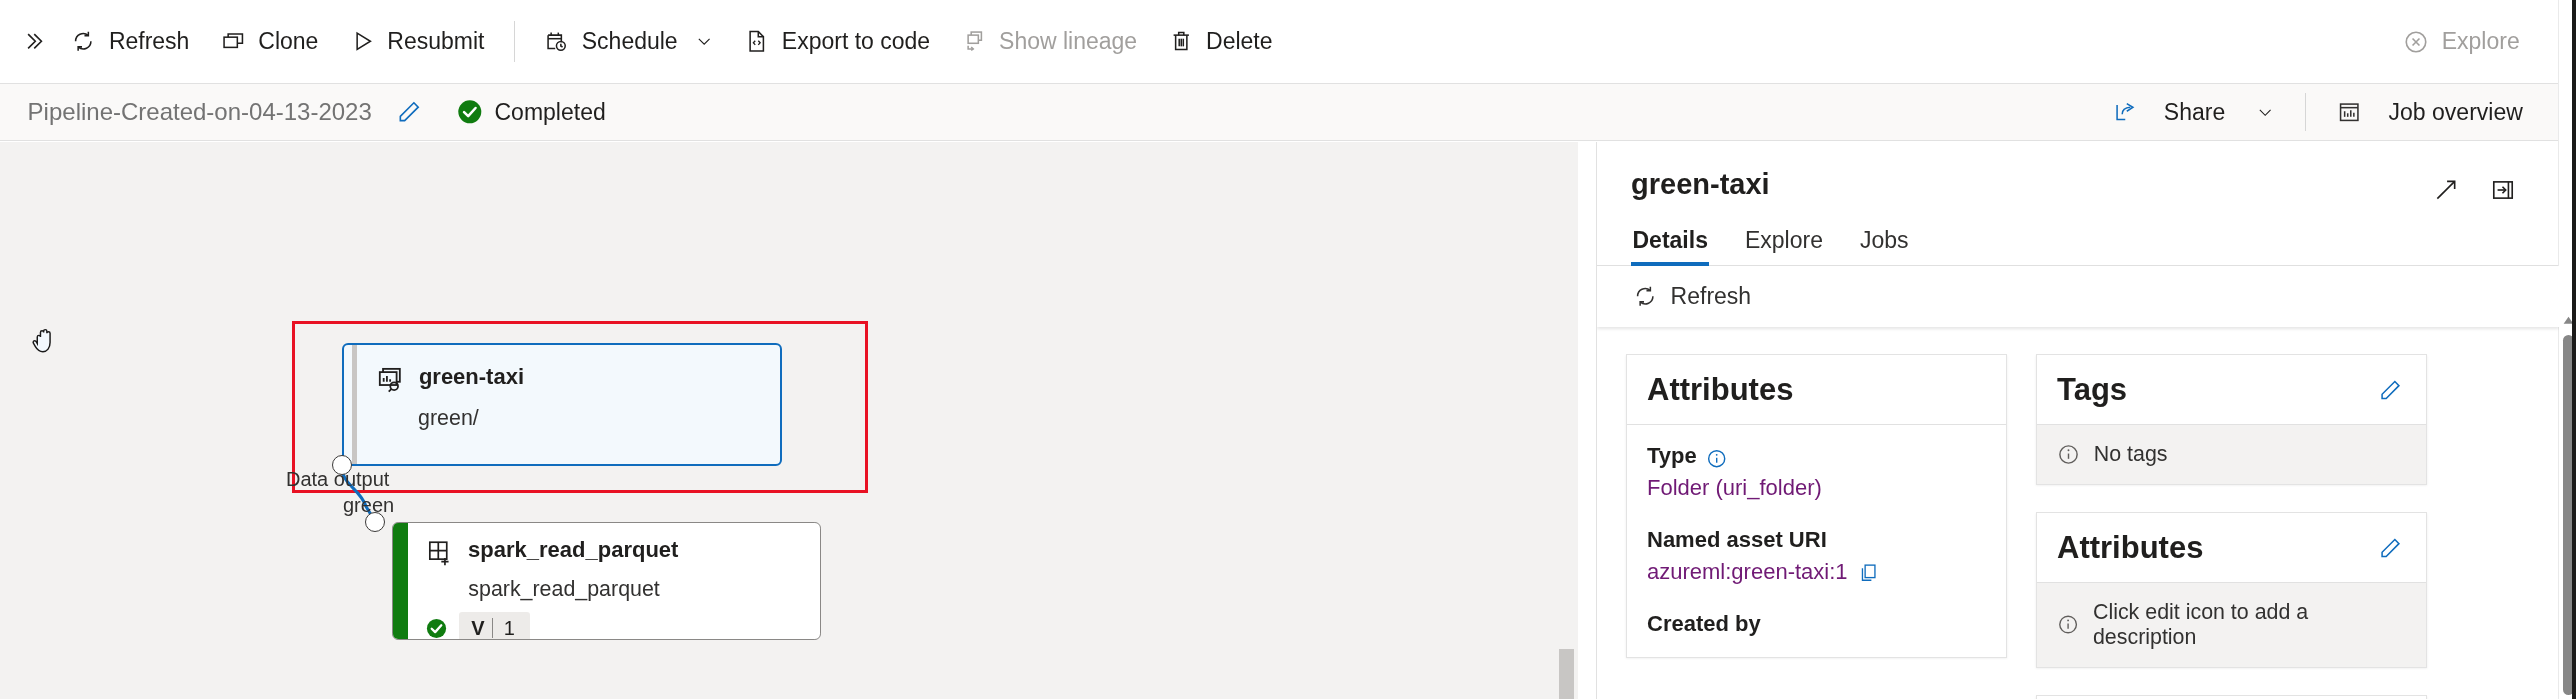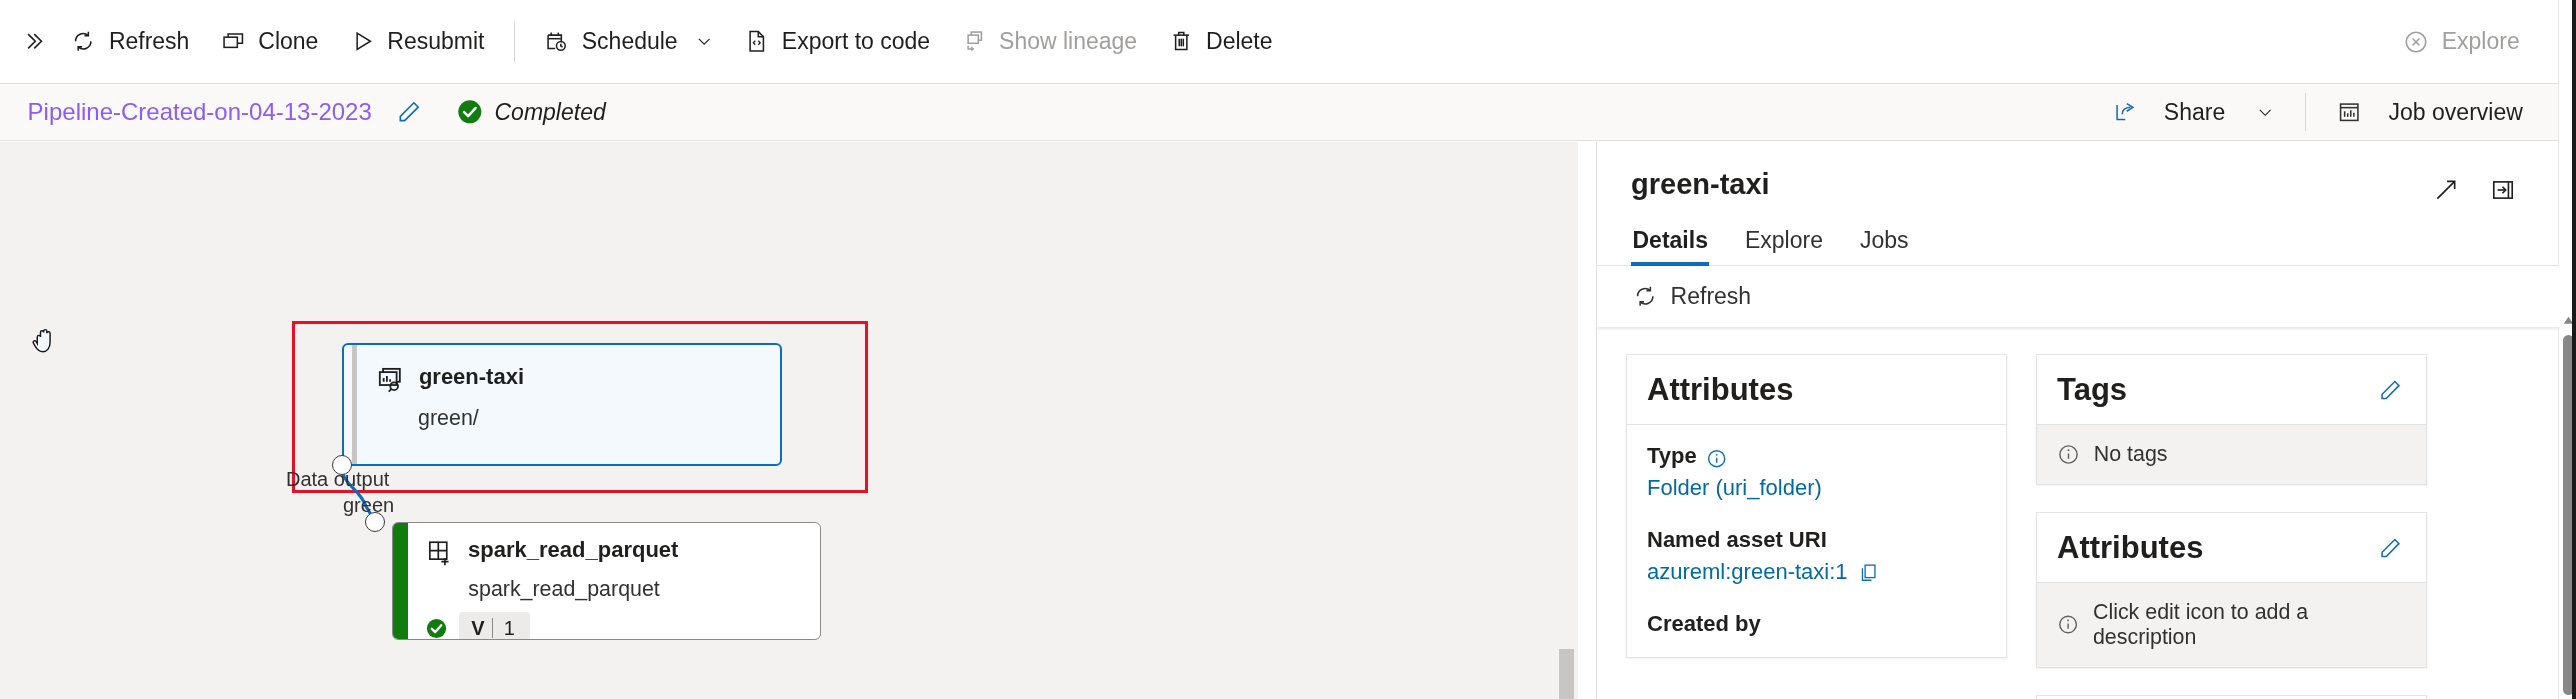--- a/index.html
+++ b/index.html
@@ -35,24 +35,24 @@
   .cmd-spacer { flex: 1 1 auto; }
 
   
   .titlebar {
     position: absolute; left: 0; top: 84px; width: 2558px; height: 57px;
     background: #faf9f8;
     border-bottom: 0.8px solid #e1e1e1;
     display: flex; align-items: center;
     padding-left: 27.6px;
   }
-  .pipeline-title { font-size: 24px; color: #8b5cf6; white-space: nowrap; }
+  .pipeline-title { font-size: 24px; color: #737373; white-space: nowrap; }
   .pencil-btn { margin-left: 21.4px; width: 32px; height: 32px; display: flex; align-items:center; justify-content:center; cursor:pointer; }
   .status-wrap { display: flex; align-items: center; gap: 10.7px; margin-left: 31px; }
-  .status-text { font-size: 23px; color: #201f1e; font-style: italic; }
+  .status-text { font-size: 23px; color: #201f1e; }
   .title-spacer { flex: 1 1 auto; }
   .title-right { display: flex; align-items: center; padding-right: 21.4px; }
   .tbtn {
     display:flex; align-items:center; gap: 26px;
     height: 47px; padding: 0 13.8px; font-size: 23px; color: #201f1e;
     background: transparent; border: none; cursor: pointer; white-space: nowrap;
     font-family: "Liberation Sans", sans-serif;
   }
   .tsep { width: 0.8px; height: 38px; background: #d6d6d6; margin: 0 17px; }
 
@@ -151,21 +151,21 @@
 
   .panes { display: flex; gap: 29px; padding: 27.6px 34px 0 29px; }
   .card { background: #ffffff; border: 0.8px solid #e3e3e3; box-shadow: 0 0.8px 2.3px rgba(0,0,0,0.08); }
   .card-head {
     display: flex; align-items: center; justify-content: space-between;
     padding: 17px 20px 15.3px 20px; border-bottom: 0.8px solid #e1e1e1;
   }
   .card-title { font-size: 31px; font-weight: bold; color: #201f1e; }
   .card-body { padding: 18.4px 20px 20px 20px; }
   .attr-label { font-size: 22px; font-weight: bold; color: #201f1e; display: flex; align-items: flex-end; gap: 9.2px; }
-  .attr-value { font-size: 22px; color: #0369a1; margin-top: 6.1px; display: flex; align-items: center; gap: 10.7px; }
+  .attr-value { font-size: 22px; color: #701a75; margin-top: 6.1px; display: flex; align-items: center; gap: 10.7px; }
   .attr-block { margin-bottom: 26px; }
   .attr-block:last-child { margin-bottom: 0; }
 
   .left-pane { width: 381px; flex: 0 0 auto; }
   .right-pane { width: 391px; flex: 0 0 auto; }
 
   .empty-row {
     background: #f3f2f1; display: flex; align-items: center; gap: 13.8px;
     padding: 17px 20px; font-size: 21.4px; color: #323130;
   }

